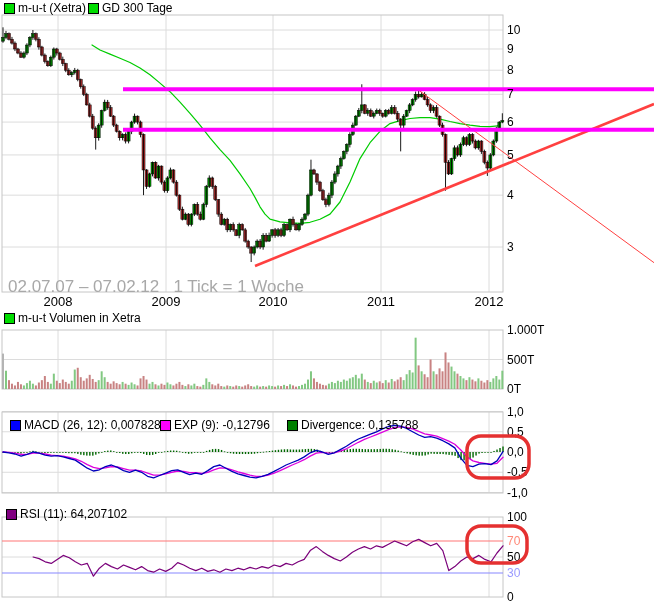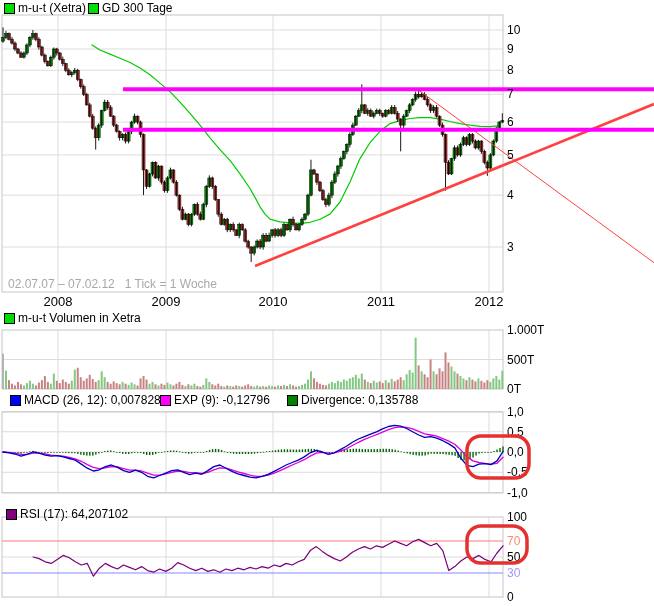--- a/index.html
+++ b/index.html
@@ -2,21 +2,21 @@
 <html><head>
 <meta charset="utf-8">
 <style>
   html,body{margin:0;padding:0;background:#fff;}
   .root{position:relative;width:654px;height:606px;background:#fff;overflow:hidden;
         font-family:"Liberation Sans",sans-serif;}
   .root svg{position:absolute;left:0;top:0;}
   .row{position:absolute;left:0;width:578px;height:14px;}
   .sw{position:absolute;top:2px;width:9px;height:9px;border:1px solid #000;}
   .lb{position:absolute;top:1px;font-size:12px;line-height:13px;color:#000;white-space:pre;}
-  .note{position:absolute;font-size:12px;color:#a8a8a8;white-space:pre;}
+  .note{position:absolute;font-size:17px;color:#a8a8a8;white-space:pre;}
 </style>
 </head>
 <body>
 
 <div class="root">
   <svg id="cv" width="654" height="606">
       <g>
         <line x1="58" y1="15" x2="58" y2="292" stroke="#dcdcdc" stroke-width="1"></line>
         <line x1="166" y1="15" x2="166" y2="292" stroke="#dcdcdc" stroke-width="1"></line>
         <line x1="273" y1="15" x2="273" y2="292" stroke="#dcdcdc" stroke-width="1"></line>
@@ -808,26 +808,26 @@
     <span class="lb" style="left:102px">GD 300 Tage</span>
   </div>
 
   <div class="note" style="left:8px;top:277px">02.07.07 – 07.02.12   1 Tick = 1 Woche</div>
 
   <div class="row" style="top:311px">
     <span class="sw" style="left: 4px; background: rgb(0, 221, 0);"></span>
     <span class="lb" style="left:18px">m-u-t Volumen in Xetra</span>
   </div>
 
-  <div class="row" style="top:393px">
+  <div class="row" style="top:418px">
     <span class="sw" style="left: 10px; background: rgb(0, 0, 255);"></span>
     <span class="lb" style="left:24px">MACD (26, 12): 0,007828</span>
     <span class="sw" style="left: 160px; background: rgb(255, 0, 255);"></span>
     <span class="lb" style="left:174px">EXP (9): -0,12796</span>
     <span class="sw" style="left: 287px; background: rgb(0, 128, 0);"></span>
     <span class="lb" style="left:301px">Divergence: 0,135788</span>
   </div>
 
   <div class="row" style="top:507px">
     <span class="sw" style="left: 6px; background: rgb(128, 0, 128);"></span>
-    <span class="lb" style="left:20px">RSI (17): 64,207102</span>
+    <span class="lb" style="left:20px">RSI (11): 64,207102</span>
   </div>
 </div>
 
 </body></html>

